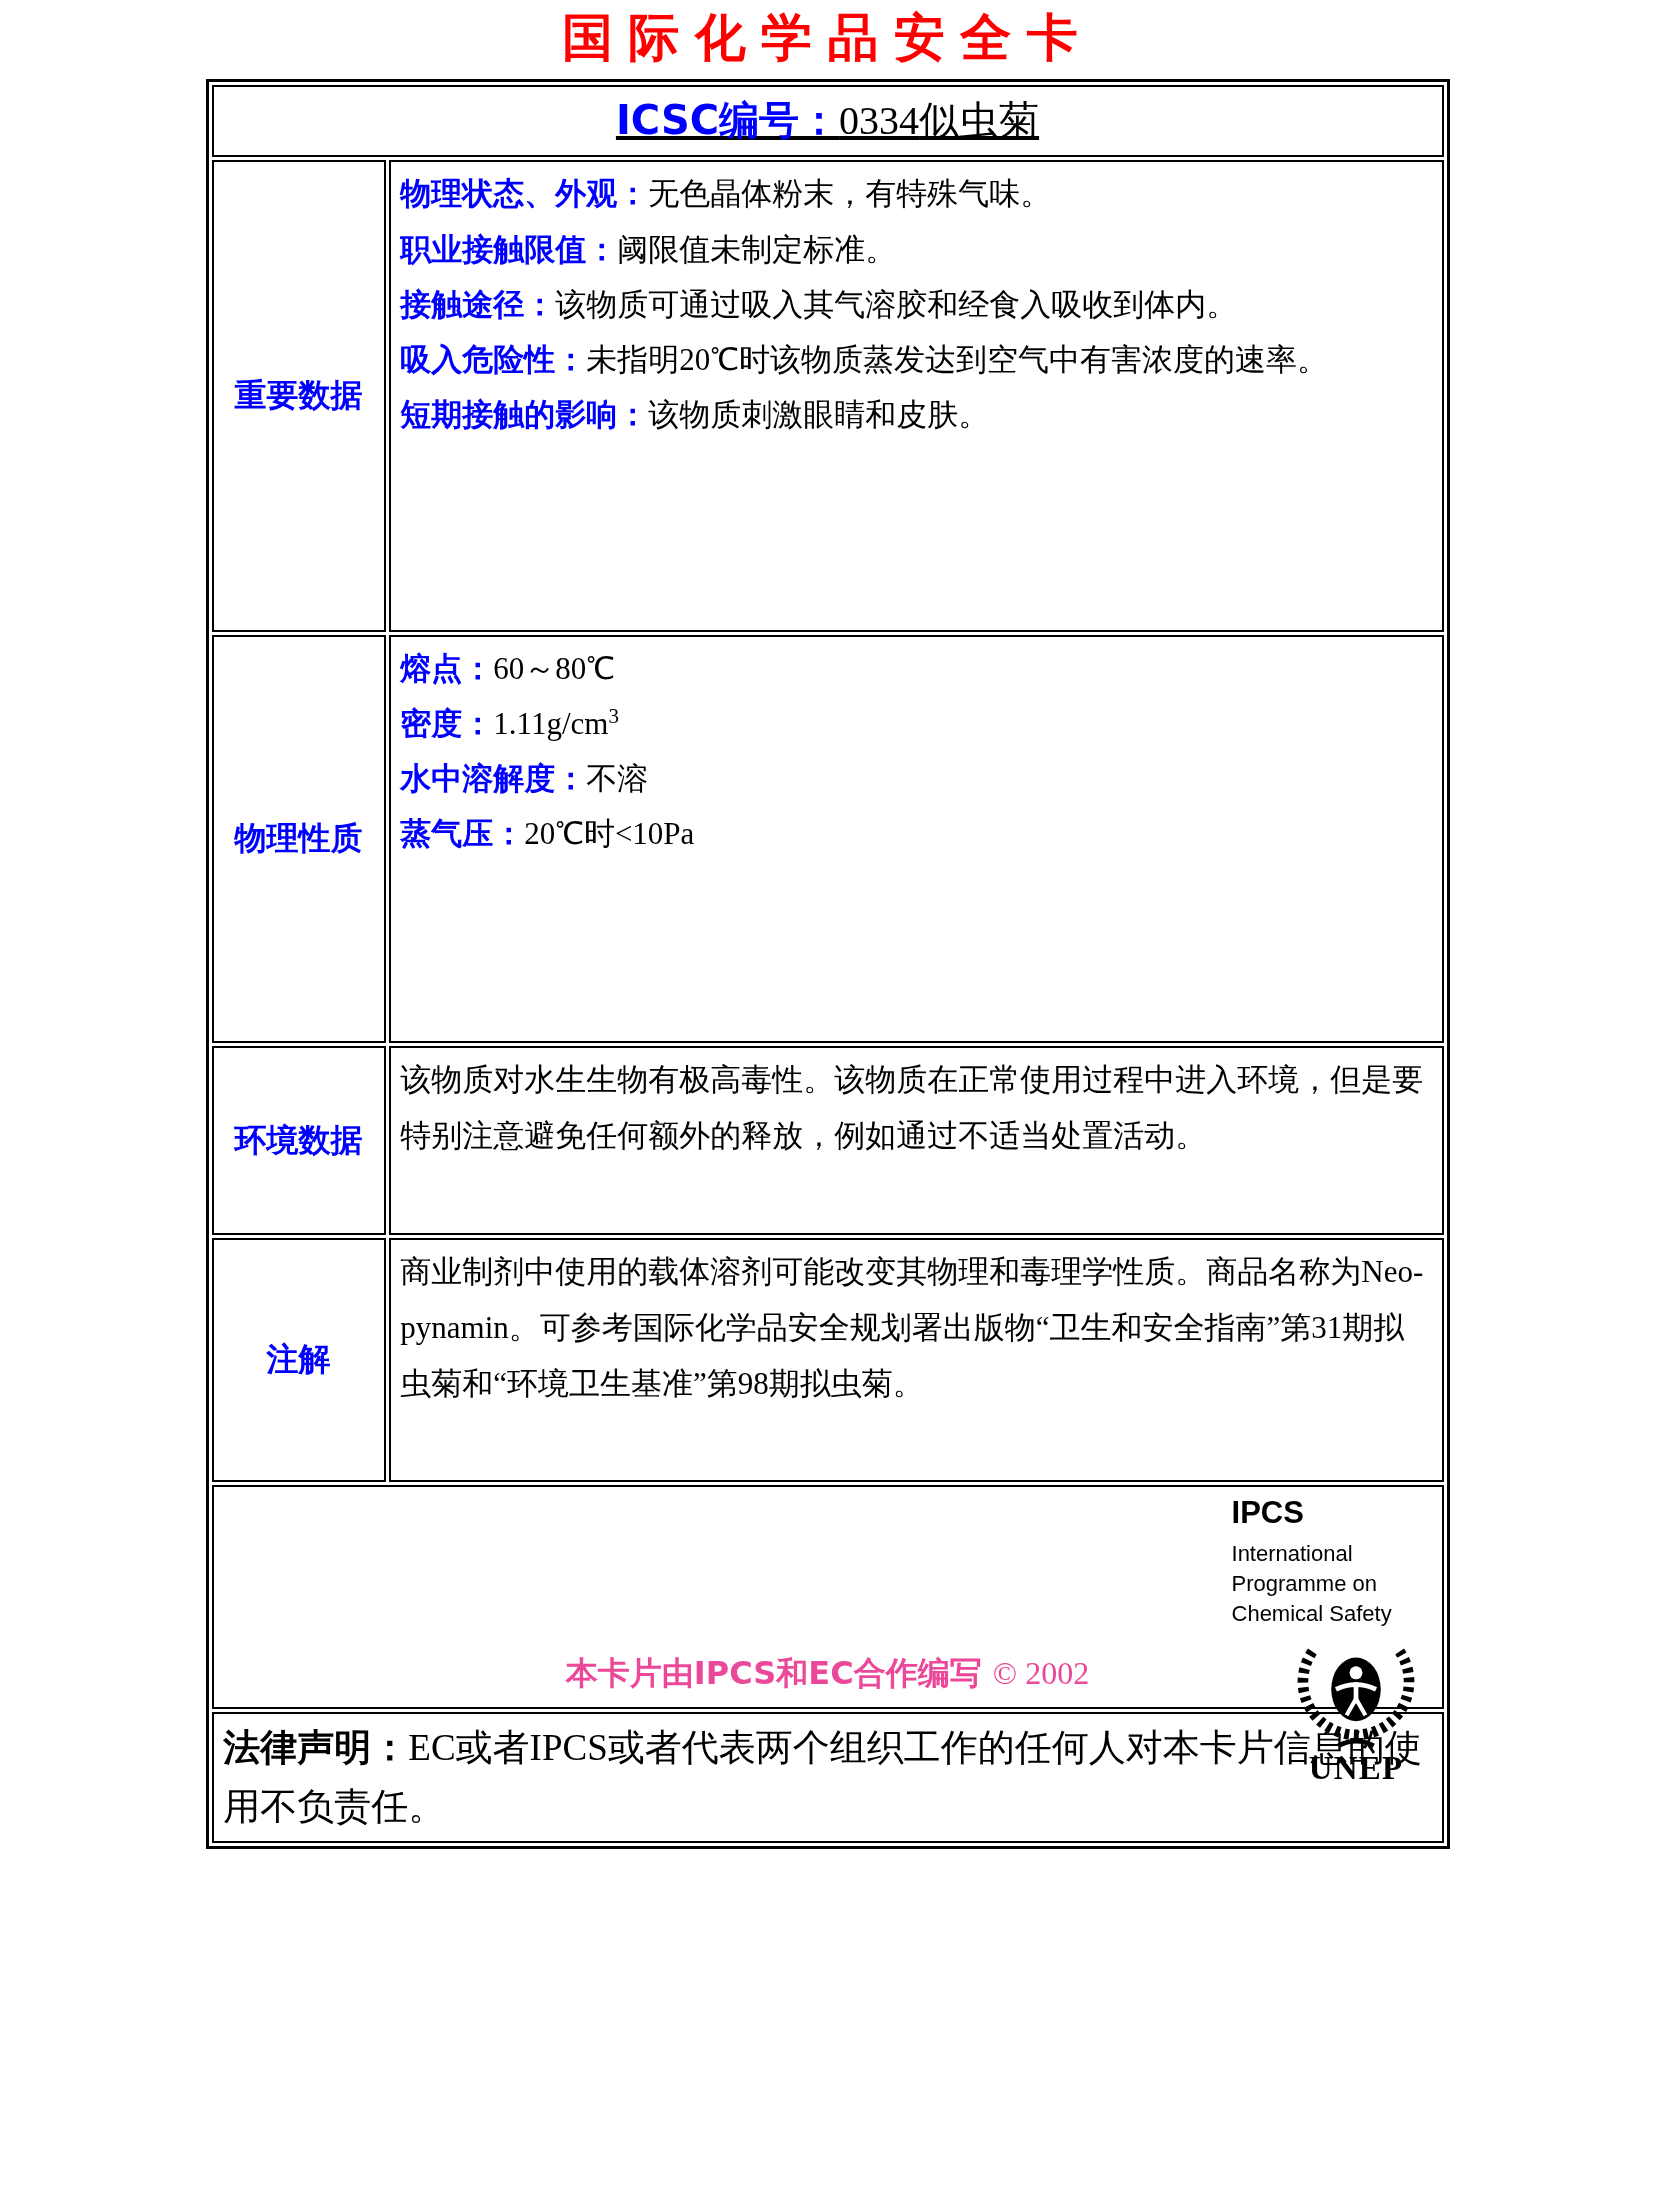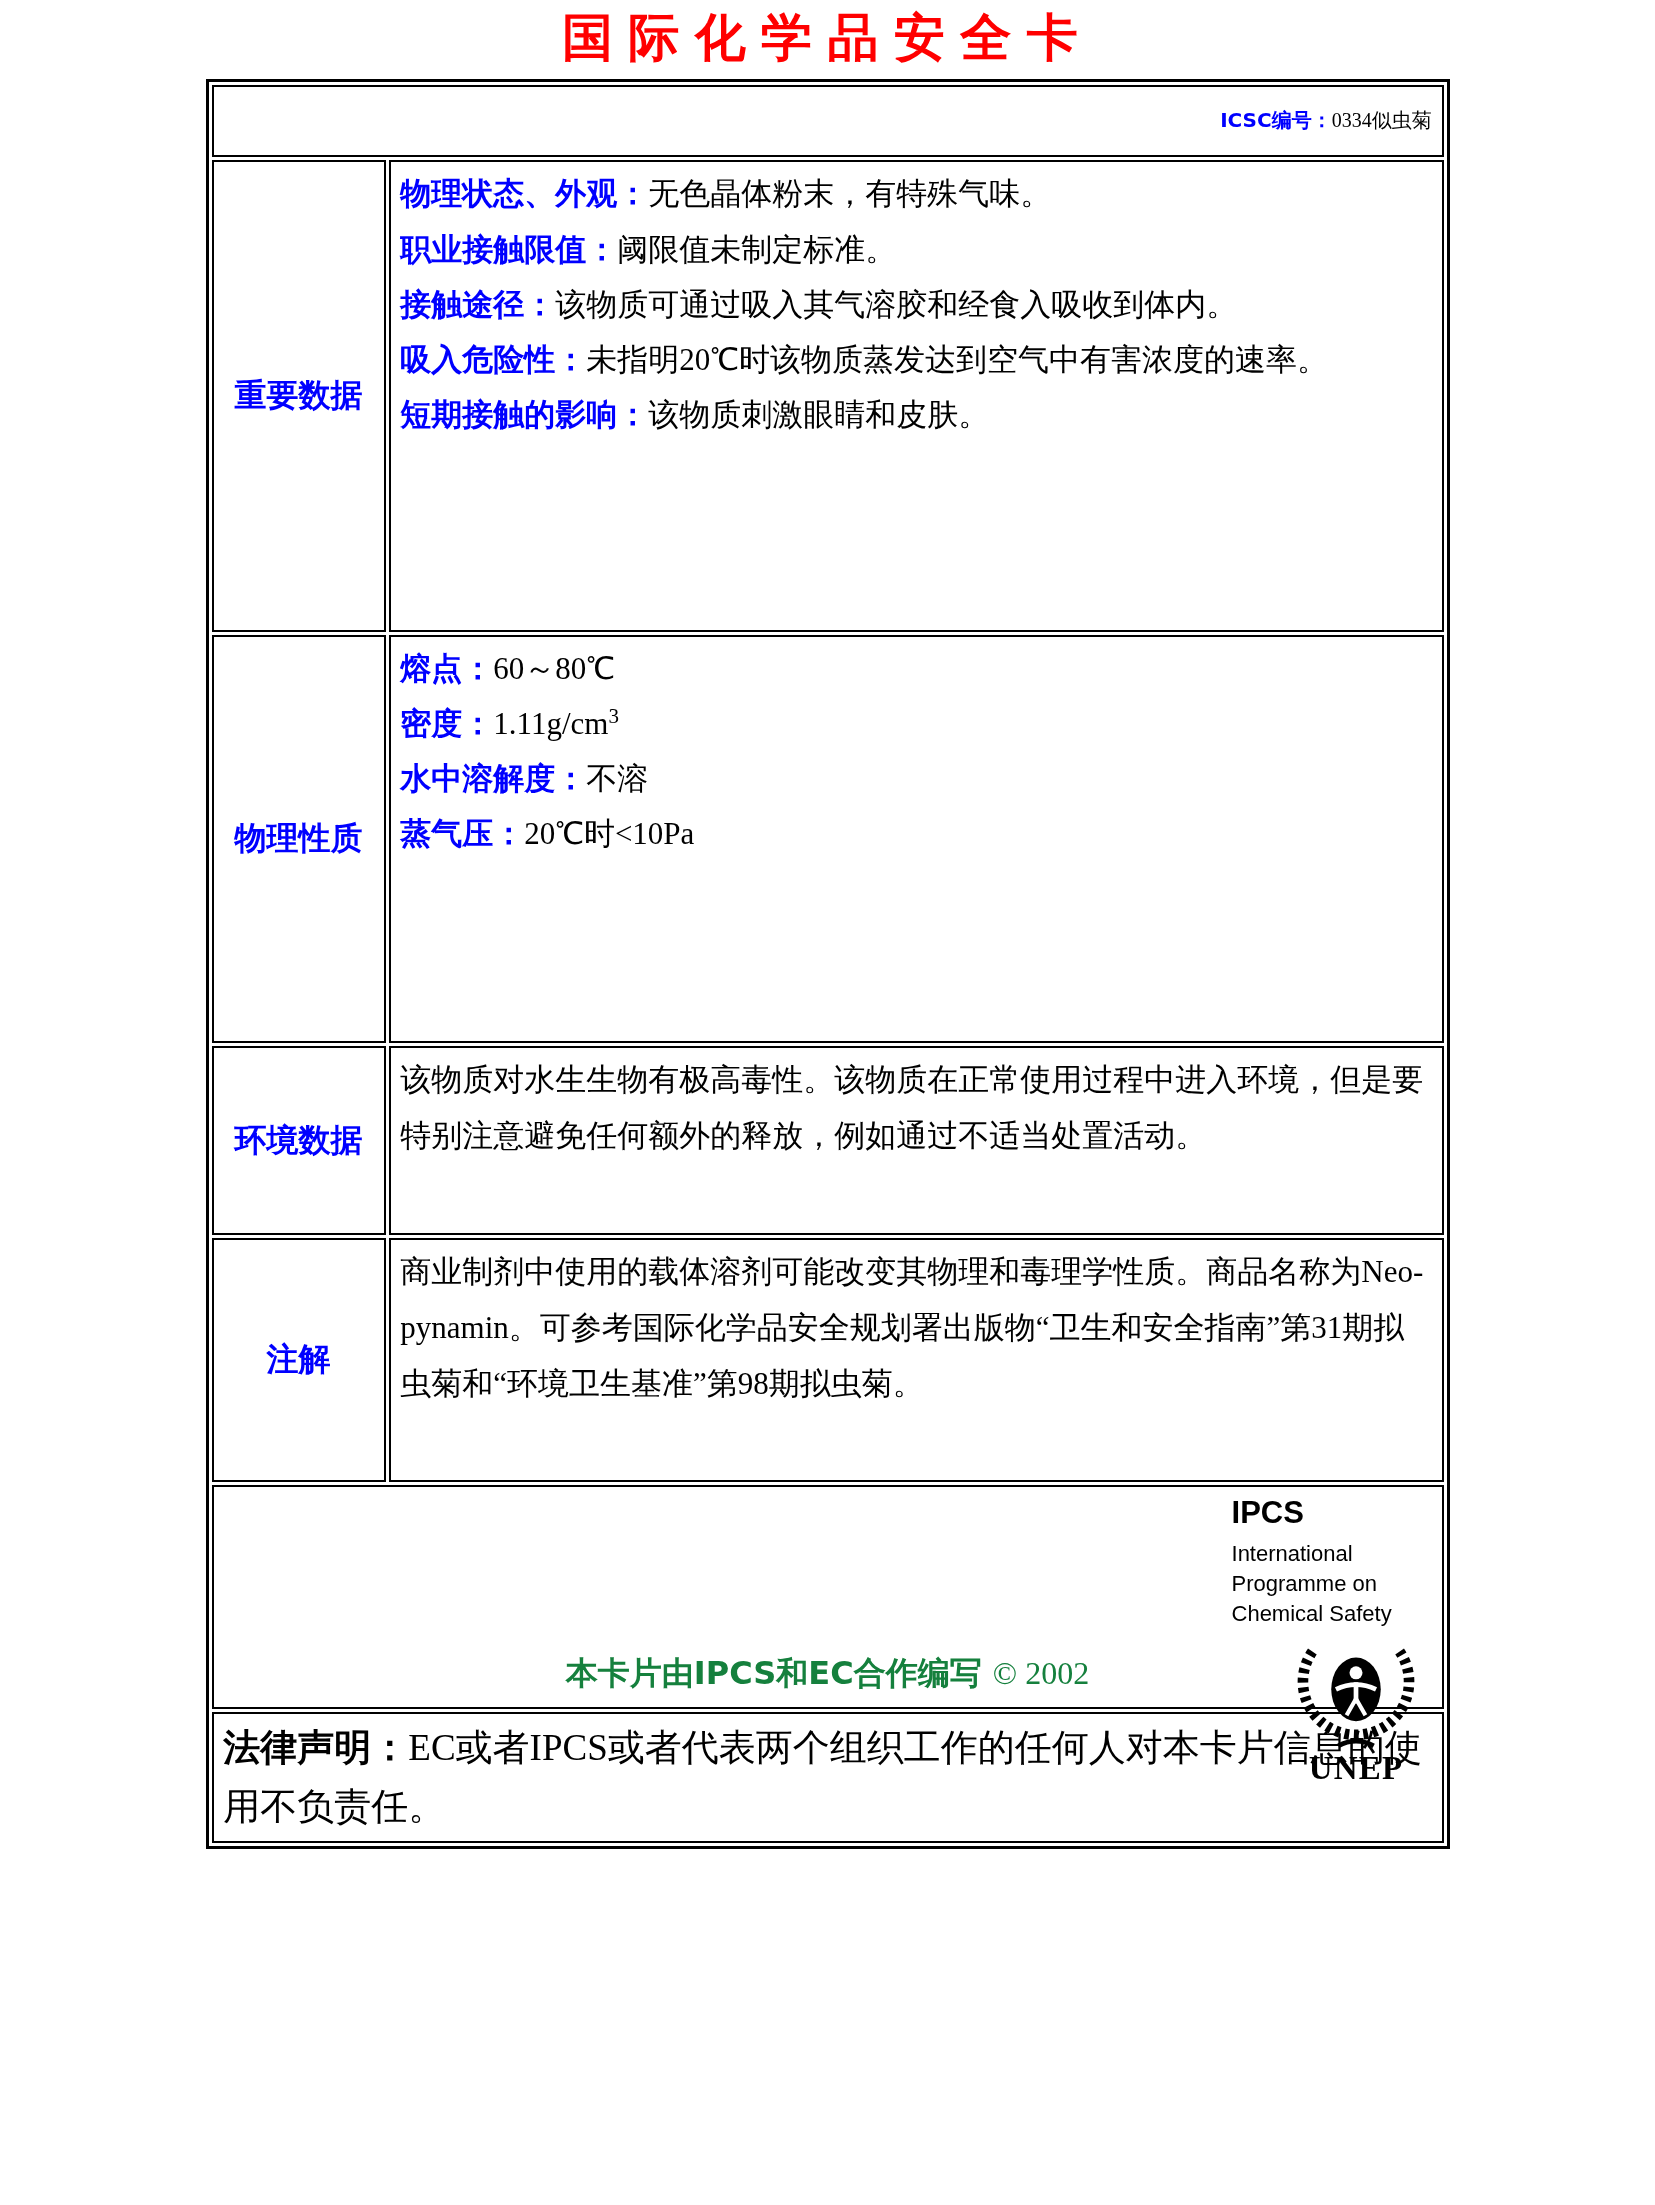--- a/index.html
+++ b/index.html
@@ -8,32 +8,32 @@
          letter-spacing:15.4px;font-family:"DejaVu Serif",serif;}
   table.card{width:1244px;margin:0 auto;border:3.5px solid #000;border-collapse:separate;border-spacing:3.5px;}
   td.cell{border:2.1px solid #000;padding:4.2px 9.8px;vertical-align:top;background:#fff;}
   td.label-cell{width:158px;text-align:center;vertical-align:middle;color:#0000ff;
                 font-weight:bold;font-size:32px;padding:6px;}
   td.content-cell{font-size:31px;line-height:1.75;}
   .para{line-height:1.8;}
   .k{color:#0000ff;font-weight:bold;font-family:"DejaVu Sans",sans-serif;}
   .v{color:#000;font-family:"Liberation Serif",serif;}
   sup.v{font-size:21px;}
-  .header-flex{display:flex;justify-content:flex-end;align-items:center;height:60px;font-size:20px;}
+  .header-flex{display:flex;justify-content:center;align-items:center;height:60px;font-size:40px;text-decoration:underline;}
   .h-important{height:459px;margin-top:19px;}
   .h-phys{height:396px;}
   .h-env{height:177px;}
   .h-notes{height:231px;}
   .h-addl{height:112px;}
   .logos-cell{padding:4.2px 7px;}
   .logos-row{display:flex;align-items:flex-end;justify-content:space-between;padding:4.2px 11.2px 0 11.2px;height:147px;flex-direction:column;}
   .ipcs-block{font-family:"Liberation Sans",sans-serif;width:189px;}
   .ipcs-title{font-size:31px;font-weight:bold;margin-bottom:8.4px;}
   .ipcs-line{font-size:22px;line-height:1.35;}
-  .credit-line{text-align:center;font-size:32px;color:#15803d;margin:9.8px 0 7px 0;}
+  .credit-line{text-align:center;font-size:32px;color:#ec4899;margin:9.8px 0 7px 0;}
   .credit-bold{font-weight:bold;font-family:"DejaVu Sans",sans-serif;}
   .copyright{font-family:"Liberation Serif",serif;margin-left:11.2px;}
   .legal-cell{font-size:37px;line-height:1.6;padding:9.8px 8.4px;height:49px;vertical-align:middle;}
   .legal-label{font-weight:bold;font-family:"DejaVu Sans",sans-serif;}
   .legal-text{font-family:"Liberation Serif",serif;}
   .logo{display:block;}
   .unep-wrap{text-align:center;}
 </style>
 </head>
 <body>

